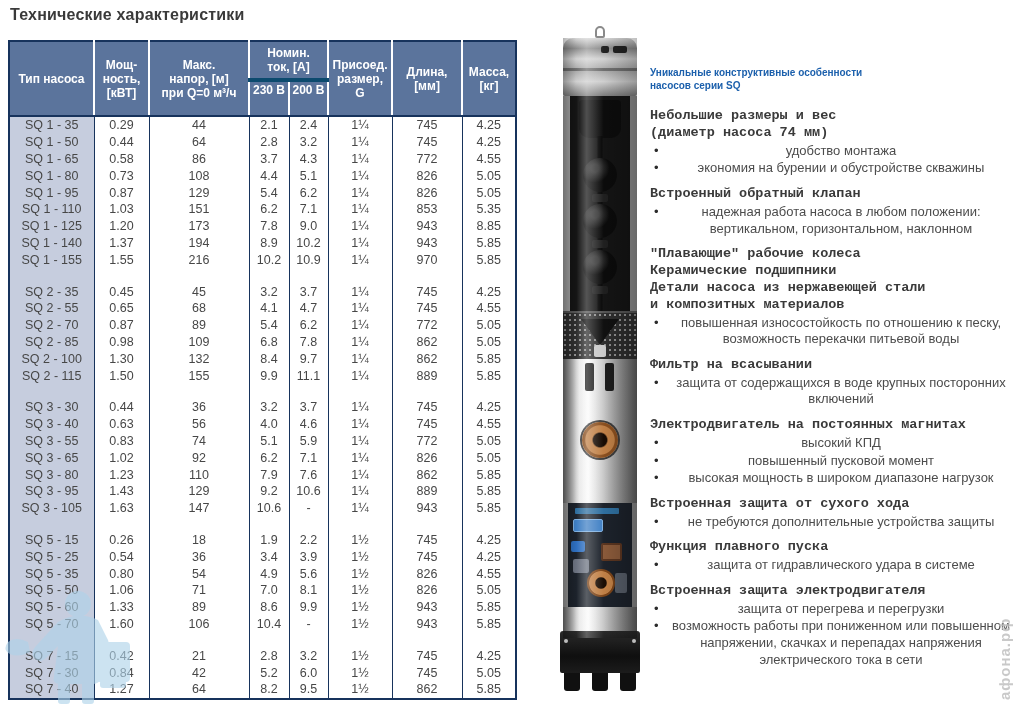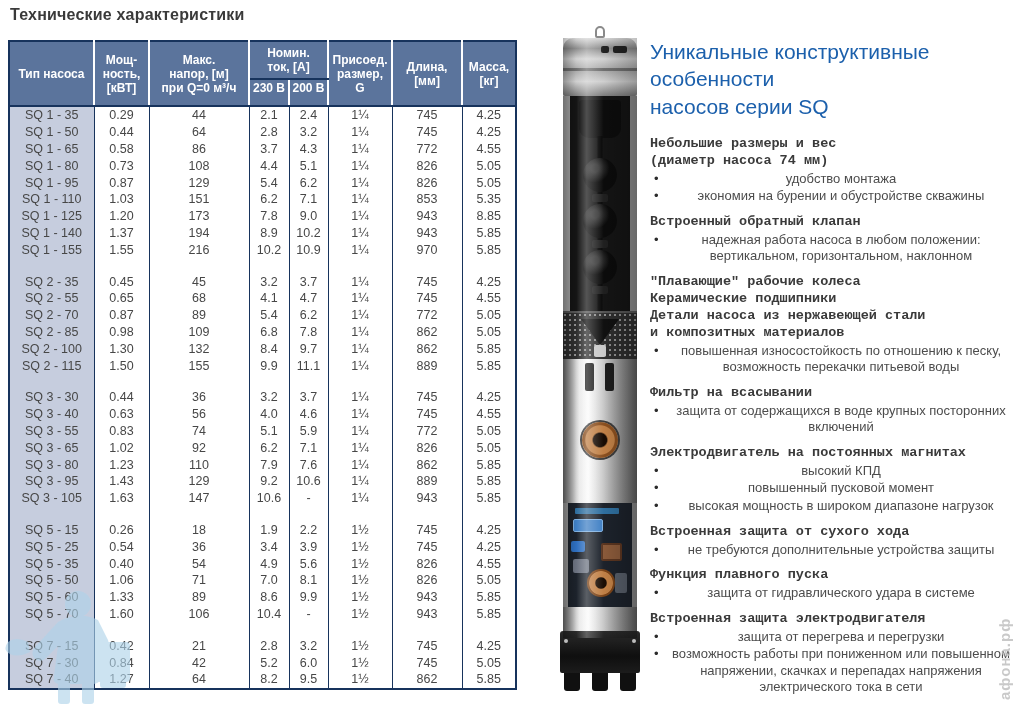--- a/index.html
+++ b/index.html
@@ -22,35 +22,35 @@
   }
   table.spec th {
     background:#5b749c; color:#ffffff; font-weight:bold;
     font-size:12px; line-height:1.18; text-align:center; vertical-align:middle;
     white-space:pre-line; padding:4px 1px;
     border-left:2px solid #ffffff; border-right:2px solid #ffffff;
     border-bottom:2px solid #17335c;
   }
   table.spec th:first-child { border-left:none; }
   table.spec th:last-child { border-right:none; }
-  table.spec th.subline { border-top:2px solid #0c4a6e; padding:1px 1px 10px; }
+  table.spec th.subline { border-top:4px solid #0c4a6e; padding:1px 1px 18px; }
   table.spec td {
     border-left:1px solid #17335c; border-right:1px solid #17335c;
     text-align:center; vertical-align:middle;
     height:16.8px; line-height:16.8px; padding:0 2px;
     white-space:nowrap;
   }
   table.spec td.c1 { background:#c6cdde;margin-left:43px; }
   table.spec tr.spacer td { height:15px; }
 
   
   .features { position:absolute; left:650px; top:38px; width:366px; }
   .features-title {
-    color:#1c60ac; font-weight:normal; font-size:21px; line-height:1.3;
-    white-space:pre-line; margin-bottom:16px;
+    color:#1c60ac; font-weight:bold; font-size:10px; line-height:1.3;
+    white-space:pre-line; margin-bottom:16px;margin-top:28px;
   }
   .section { margin-top:9px; }
   .sec-h {
     font-weight:bold; color:#3a3a3a; font-size:13.5px; line-height:1.25;
     white-space:pre-line;
     font-family:Liberation Mono, monospace;
   }
   ul.bullets { list-style:none; margin:1px 0 0 0; }
   ul.bullets li {
     position:relative; padding-left:16px; font-size:13px; line-height:1.28;
@@ -472,21 +472,21 @@
           <td>0.54</td>
           <td>36</td>
           <td>3.4</td>
           <td>3.9</td>
           <td>1½</td>
           <td>745</td>
           <td>4.25</td>
         </tr>
         <tr>
           <td class="c1">SQ 5 - 35</td>
-          <td>0.40</td>
+          <td>0.80</td>
           <td>54</td>
           <td>4.9</td>
           <td>5.6</td>
           <td>1½</td>
           <td>826</td>
           <td>4.55</td>
         </tr>
         <tr>
           <td class="c1">SQ 5 - 50</td>
           <td>1.06</td>

